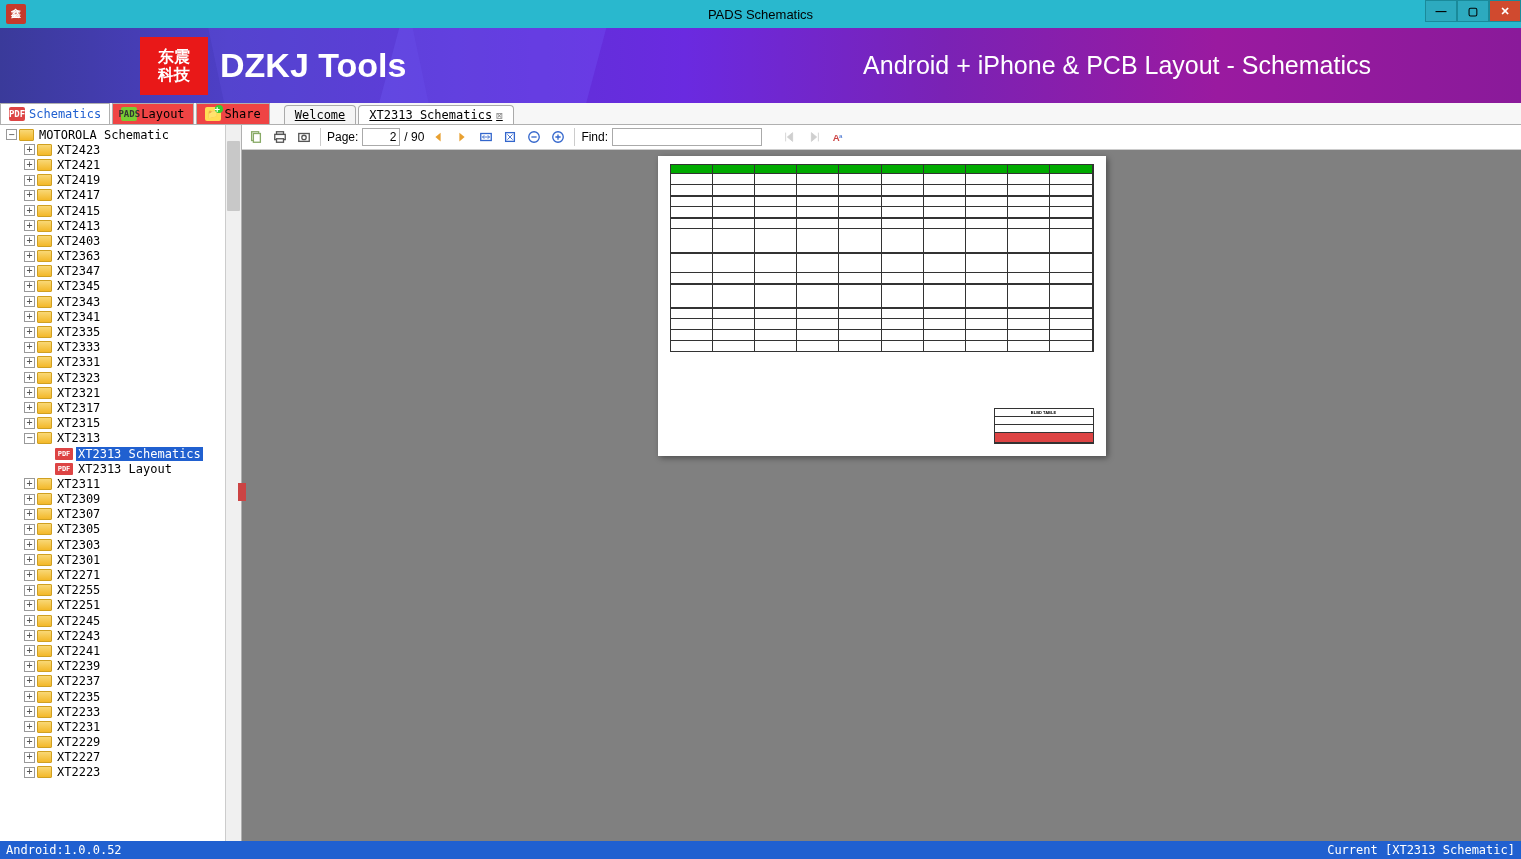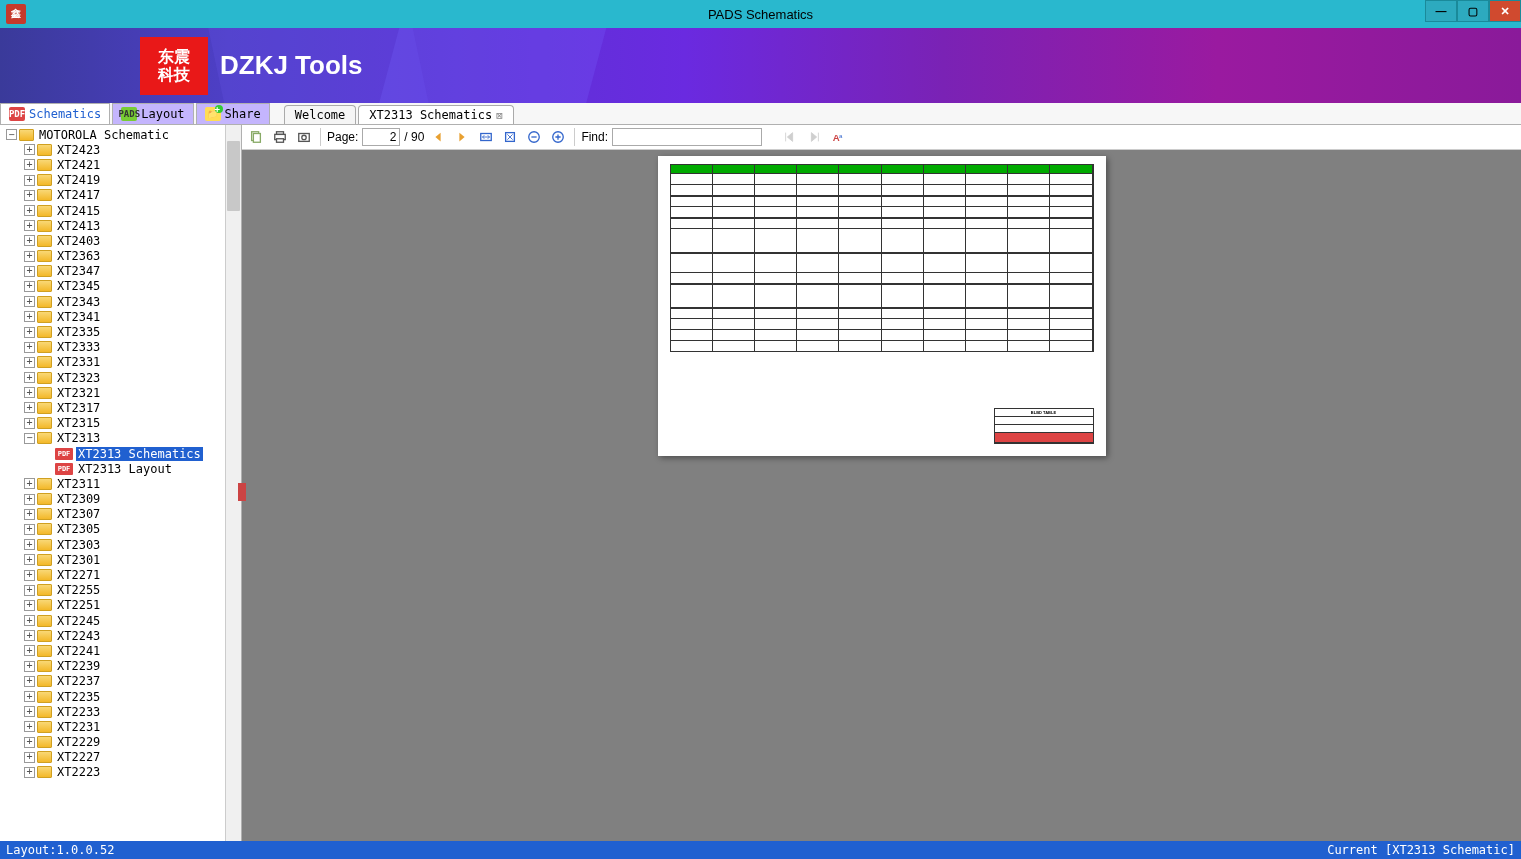--- a/index.html
+++ b/index.html
@@ -7,32 +7,32 @@
 .titlebar { height: 28px; background: #29b8ce; display: flex; align-items: center; position: relative; }
 .titlebar .app-icon { width: 20px; height: 20px; margin: 0 6px; background: #c53a2c; border-radius: 2px; display: flex; align-items: center; justify-content: center; color: #fff; font-size: 10px; font-weight: bold; }
 .titlebar .title { position: absolute; left: 50%; transform: translateX(-50%); color: #000; font-size: 13px; }
 .titlebar .winbtns { position: absolute; right: 0; top: 0; display: flex; }
 .titlebar .winbtn { width: 32px; height: 22px; display: flex; align-items: center; justify-content: center; border: 1px solid #1a8a9a; background: #2daabf; font-size: 11px; font-weight: bold; color: #000; }
 .titlebar .winbtn.close { background: #d04a2f; color: #fff; }
 .banner { height: 75px; background: linear-gradient(90deg, #3a3a9a 0%, #4e3fc6 15%, #5b34d4 30%, #6a2ae0 45%, #7a22b5 62%, #9a1aa0 80%, #8a1a9a 100%); display: flex; align-items: center; position: relative; overflow: hidden; }
 .banner::before { content: ""; position: absolute; left: 380px; top: -40px; width: 200px; height: 250px; background: rgba(120,100,255,0.25); transform: rotate(15deg); }
 .banner::after { content: ""; position: absolute; left: 220px; top: -80px; width: 200px; height: 250px; background: rgba(120,100,255,0.15); transform: rotate(-12deg); }
 .banner .logo { width: 68px; height: 58px; background: #e91818; margin-left: 140px; color: #fff; font-size: 16px; font-weight: bold; display: flex; align-items: center; justify-content: center; line-height: 1.1; text-align: center; z-index: 2; }
-.banner .brand { color: #fff; font-size: 26px; font-weight: bold; margin-left: 12px; z-index: 2; }
+.banner .brand { color: #fff; font-size: 34px; font-weight: bold; margin-left: 12px; z-index: 2; }
 .banner .tagline { position: absolute; right: 150px; color: #fff; font-size: 25px; z-index: 2; }
 .panel-tabs { height: 22px; border-bottom: 1px solid #b0b0b0; display: flex; align-items: flex-end; background: #f7f7f7; }
-.ptab { height: 21px; padding: 0 8px; display: flex; align-items: center; gap: 4px; border: 1px solid #b0b0b0; border-bottom: none; margin-right: 2px; background: #c4b5fd; font-family: monospace; font-size: 12px; cursor: pointer; }
+.ptab { height: 21px; padding: 0 8px; display: flex; align-items: center; gap: 4px; border: 1px solid #b0b0b0; border-bottom: none; margin-right: 2px; background: #ef4444; font-family: monospace; font-size: 12px; cursor: pointer; }
 .ptab.active { background: #fff; }
 .ptab .tabicn { width: 16px; height: 14px; display: flex; align-items: center; justify-content: center; font-size: 9px; font-weight: bold; color: #fff; border-radius: 2px; }
 .ptab .tabicn.pdf { background: #d44; }
 .ptab .tabicn.pads { background: #7c3; color: #333; }
 .ptab .tabicn.share { background: #fd5; color: #333; position: relative; }
 .ptab .tabicn.share::after { content: "+"; position: absolute; right: -2px; top: -2px; background: #3c3; color: #fff; border-radius: 50%; width: 8px; height: 8px; line-height: 8px; font-size: 9px; }
 .ptab .blue { color: #2060d0; }
-.doc-tabs { display: flex; align-items: flex-end; margin-left: 12px; font-family: monospace; }
+.doc-tabs { display: flex; align-items: flex-end; margin-left: 12px; font-family: monospace; text-decoration: underline; }
 .dtab { padding: 2px 10px; border: 1px solid #aaa; border-bottom: none; background: #f5f5f5; border-radius: 4px 4px 0 0; margin-right: 2px; cursor: pointer; display: flex; align-items: center; gap: 4px; }
 .dtab.active { background: #fff; }
 .dtab .closex { color: #888; font-size: 11px; }
 .workspace { display: flex; height: calc(100% - 28px - 75px - 22px - 18px); }
 .sidebar { width: 242px; border-right: 1px solid #b0b0b0; background: #fff; overflow-y: scroll; position: relative; }
 .tree { font-family: monospace; font-size: 12px; padding: 2px 0; }
 .tree-node { white-space: nowrap; height: 15.2px; display: flex; align-items: center; cursor: pointer; }
 .tree-node .exp { width: 11px; height: 11px; border: 1px solid #999; background: #fff; display: flex; align-items: center; justify-content: center; font-size: 10px; line-height: 1; margin-right: 2px; color: #555; }
 .tree-node .folder { width: 15px; height: 12px; background: linear-gradient(#f9d876, #f3b829); border: 1px solid #d0a020; border-radius: 1px; margin-right: 3px; }
 .tree-node .pdfic { width: 18px; height: 12px; background: #d44; color: #fff; font-size: 7px; font-weight: bold; display: flex; align-items: center; justify-content: center; margin-right: 3px; border-radius: 1px; }
@@ -73,20 +73,21 @@
     <div class="winbtn">—</div>
     <div class="winbtn">▢</div>
     <div class="winbtn close">✕</div>
   </div>
 </div>
 
 <div class="banner">
   <div class="logo" style="white-space:pre">东震
 科技</div>
   <div class="brand">DZKJ Tools</div>
+  <div class="tagline">Android + iPhone &amp; PCB Layout - Schematics</div>
 </div>
 
 <div class="panel-tabs">
   <div class="ptab active">
     <span class="tabicn pdf">PDF</span>
     <span class="blue">Schematics</span>
   </div>
   <div class="ptab">
     <span class="tabicn pads">PADS</span>
     <span>Layout</span>
@@ -591,15 +592,15 @@
           <div class="tb3"></div>
           <div class="tb3"></div>
           <div class="tb2"></div>
         </div>
       </div>
     </div>
   </div>
 </div>
 
 <div class="statusbar">
-  <span>Layout:1.0.0.52</span>
+  <span>Android:1.0.0.52</span>
   <span>Current [XT2313 Schematic]</span>
 </div>
 
 </body></html>

